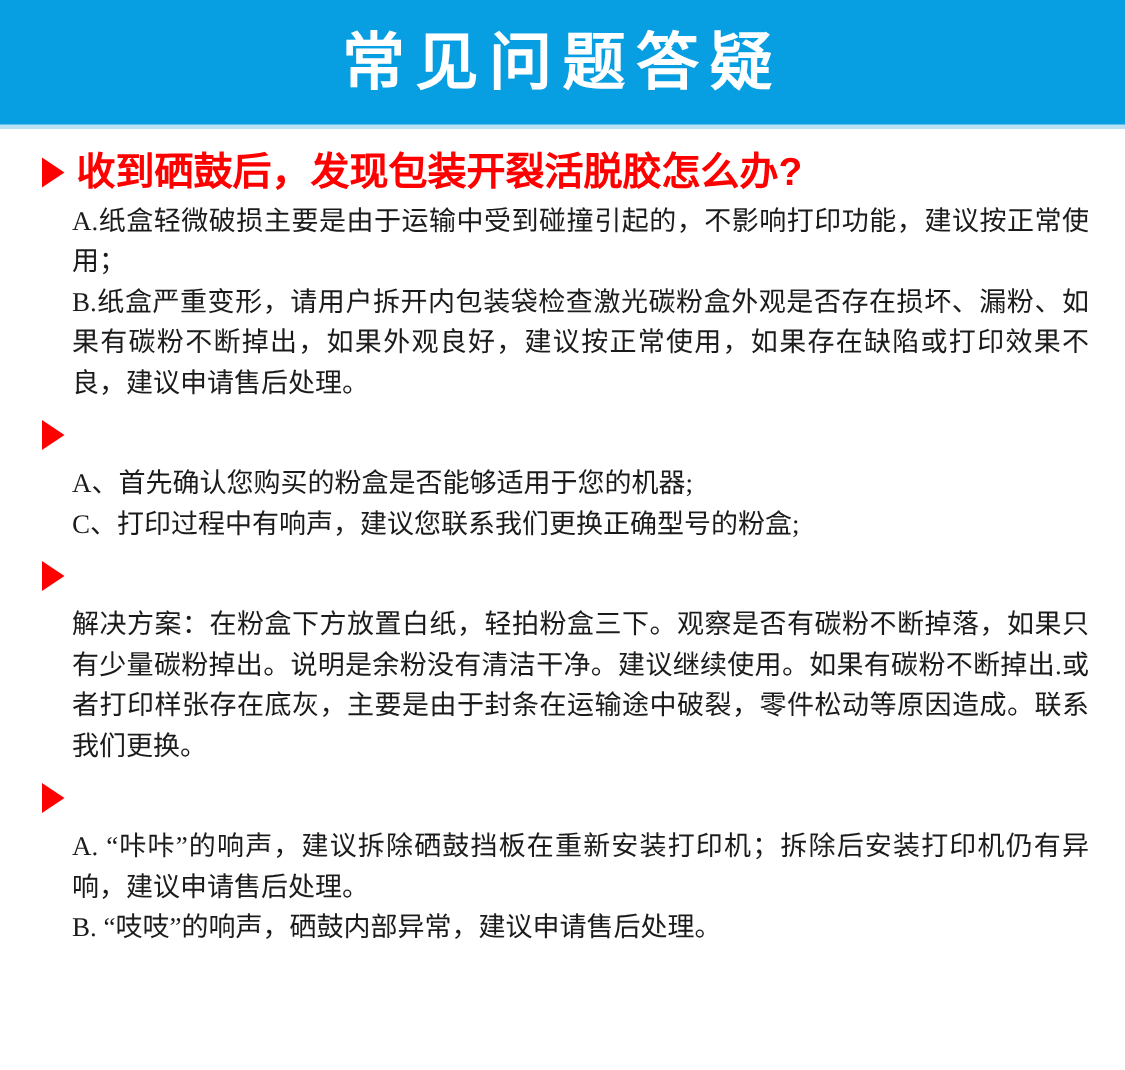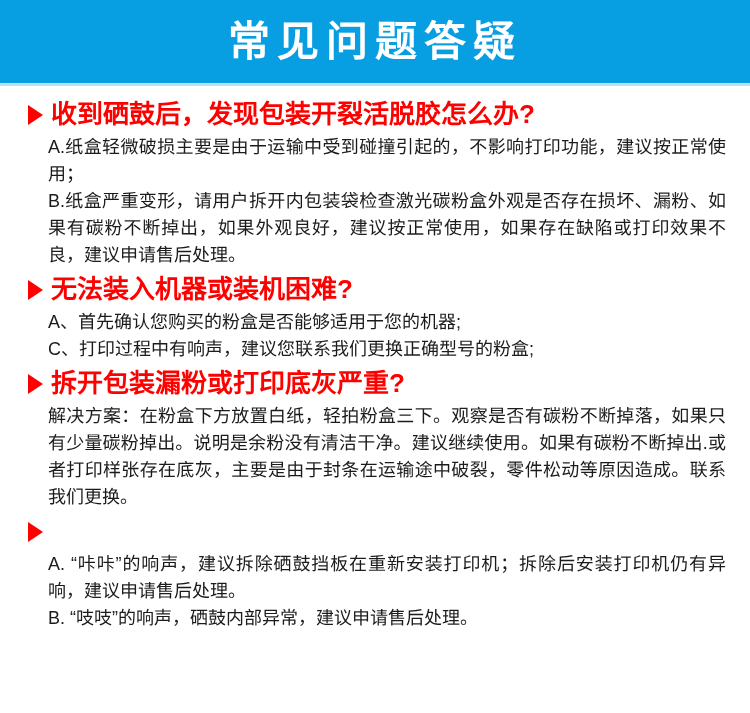--- a/index.html
+++ b/index.html
@@ -59,20 +59,21 @@
   }
   .q-text {
     color: var(--question-red);
     font-size: 26px;
     font-weight: bold;
     line-height: 27px;
   }
   .answers {
     padding-left: 20px;
     padding-right: 1px;
+    font-family: Liberation Serif, serif;
   }
   .answers p {
     font-size: 18px;
     line-height: 27px;
     color: var(--body-text);
     text-align: justify;
     text-justify: inter-ideograph;
   }
 </style>
 </head>
@@ -91,33 +92,31 @@
     </div>
     <div class="answers">
           <p>A.纸盒轻微破损主要是由于运输中受到碰撞引起的，不影响打印功能，建议按正常使用；</p>
           <p>B.纸盒严重变形，请用户拆开内包装袋检查激光碳粉盒外观是否存在损坏、漏粉、如果有碳粉不断掉出，如果外观良好，建议按正常使用，如果存在缺陷或打印效果不良，建议申请售后处理。</p>
         </div>
   </section>
 
   <section class="faq-section">
     <div class="q-row">
       <span class="tri"></span>
-      <span class="q-text">无法装入机器或装机困难?</span>
     </div>
     <div class="answers">
           <p>A、首先确认您购买的粉盒是否能够适用于您的机器;</p>
           <p>C、打印过程中有响声，建议您联系我们更换正确型号的粉盒;</p>
         </div>
   </section>
 
 
   <section class="faq-section">
     <div class="q-row">
       <span class="tri"></span>
-      <span class="q-text">拆开包装漏粉或打印底灰严重?</span>
     </div>
     <div class="answers">
           <p>解决方案：在粉盒下方放置白纸，轻拍粉盒三下。观察是否有碳粉不断掉落，如果只有少量碳粉掉出。说明是余粉没有清洁干净。建议继续使用。如果有碳粉不断掉出.或者打印样张存在底灰，主要是由于封条在运输途中破裂，零件松动等原因造成。联系我们更换。</p>
         </div>
   </section>
 
   <section class="faq-section">
     <div class="q-row">
       <span class="tri"></span>
     </div>

